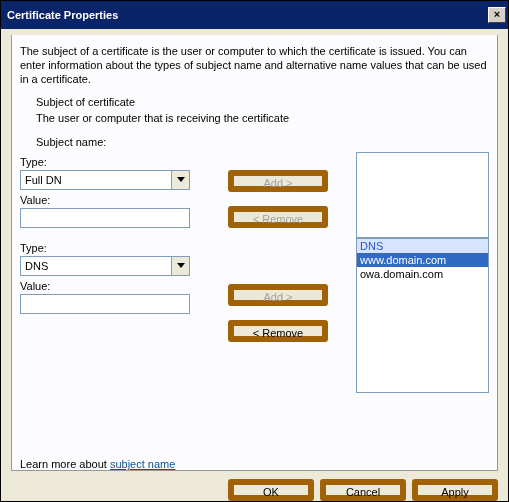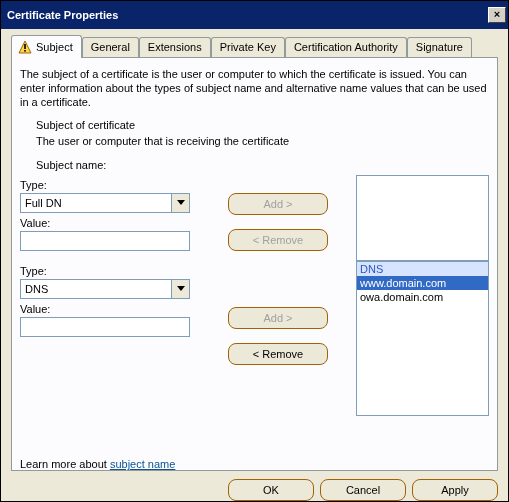--- a/index.html
+++ b/index.html
@@ -126,26 +126,26 @@
   height: 20px;
   border: 1px solid #7f9db9;
   padding: 2px 4px;
   font-family: inherit;
   font-size: 11px;
   background: #fff;
 }
 .btn {
   height: 22px;
   min-width: 86px;
-  border: 1px solid #a16207;
+  border: 6px solid #a16207;
   background: #ece9d8;
   font-family: inherit;
   font-size: 11px;
   cursor: pointer;
-  border-radius: 8px;
+  border-radius: 3px;
 }
 .btn:disabled, .btn.disabled {
   color: #a0a0a0;
   cursor: default;
 }
 .listbox {
   border: 1px solid #7f9db9;
   background: #fff;
   height: 86px;
   overflow: auto;
@@ -174,37 +174,20 @@
 </style>
 </head>
 <body>
 
 <div class="titlebar">
   <span class="titlebar-title">Certificate Properties</span>
   <div class="close-btn">×</div>
 </div>
 
 <div class="content">
-  <div class="tabs">
-    <div class="tab active">
-      <span class="warn-icon">
-        <svg viewBox="0 0 14 14" width="14" height="14">
-            <polygon points="7,1 13,13 1,13" fill="#ffd54a" stroke="#a06800" stroke-width="1"></polygon>
-            <rect x="6.2" y="4" width="1.6" height="5" fill="#000"></rect>
-            <rect x="6.2" y="10" width="1.6" height="1.6" fill="#000"></rect>
-          </svg>
-      </span>
-      <span>Subject</span>
-    </div>
-    <div class="tab">General</div>
-    <div class="tab">Extensions</div>
-    <div class="tab">Private Key</div>
-    <div class="tab">Certification Authority</div>
-    <div class="tab">Signature</div>
-  </div>
 
   <div class="tab-body">
     <div class="desc">The subject of a certificate is the user or computer to which the certificate is issued. You can enter information about the types of subject name and alternative name values that can be used in a certificate.</div>
     <div class="section-heading">Subject of certificate</div>
     <div class="section-heading">The user or computer that is receiving the certificate</div>
 
     <div class="section-heading" style="margin-top:12px">Subject name:</div>
     <div class="two-col">
       <div class="left-col">
         <label class="field-label">Type:</label>

